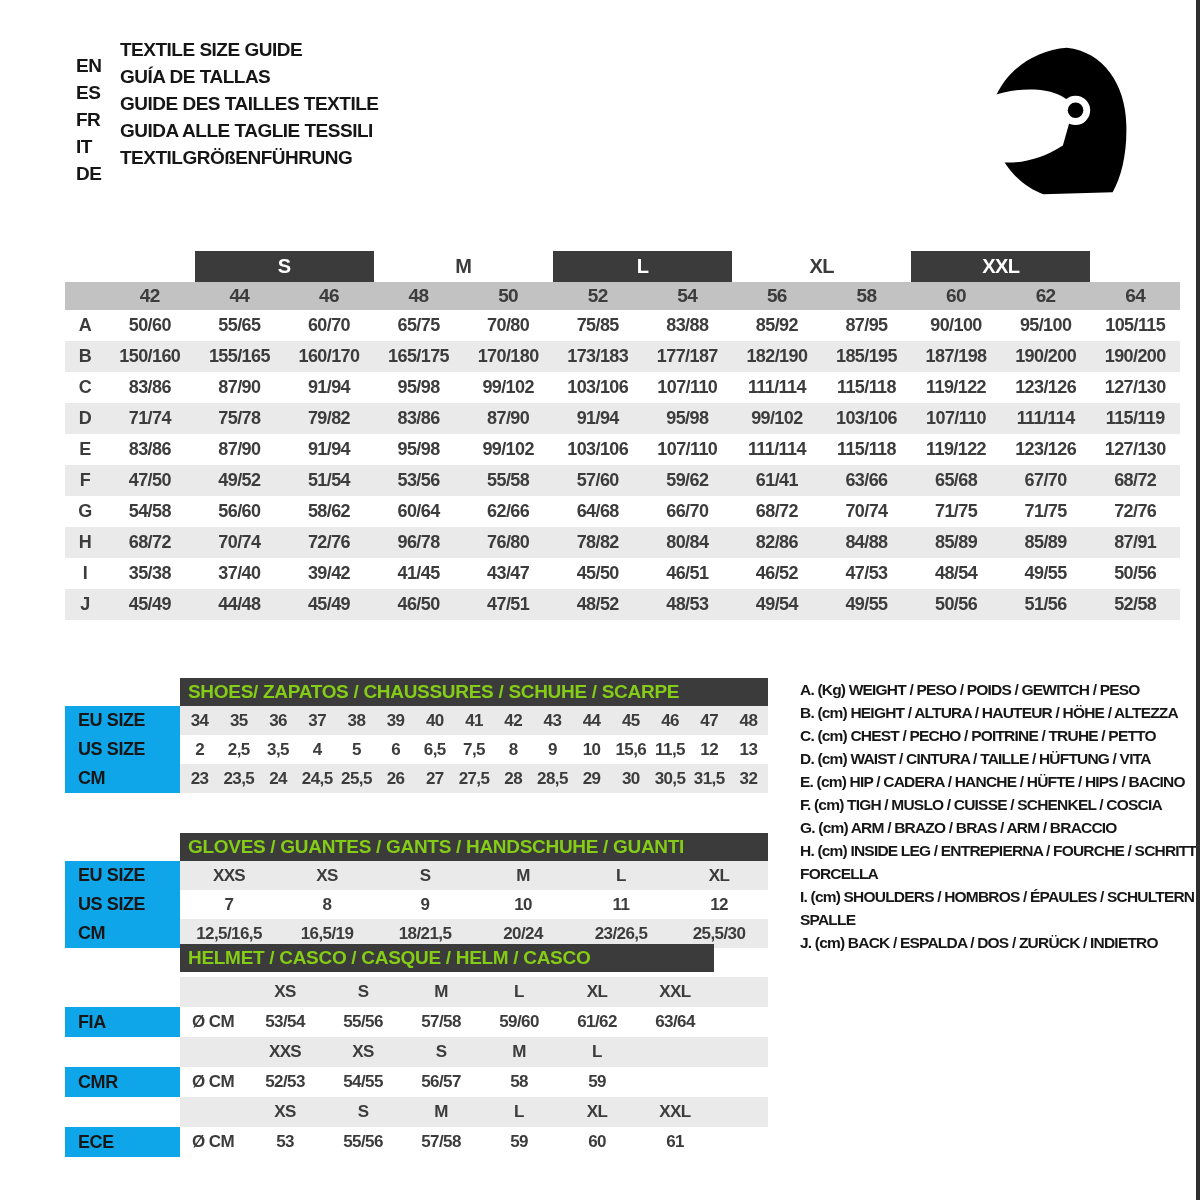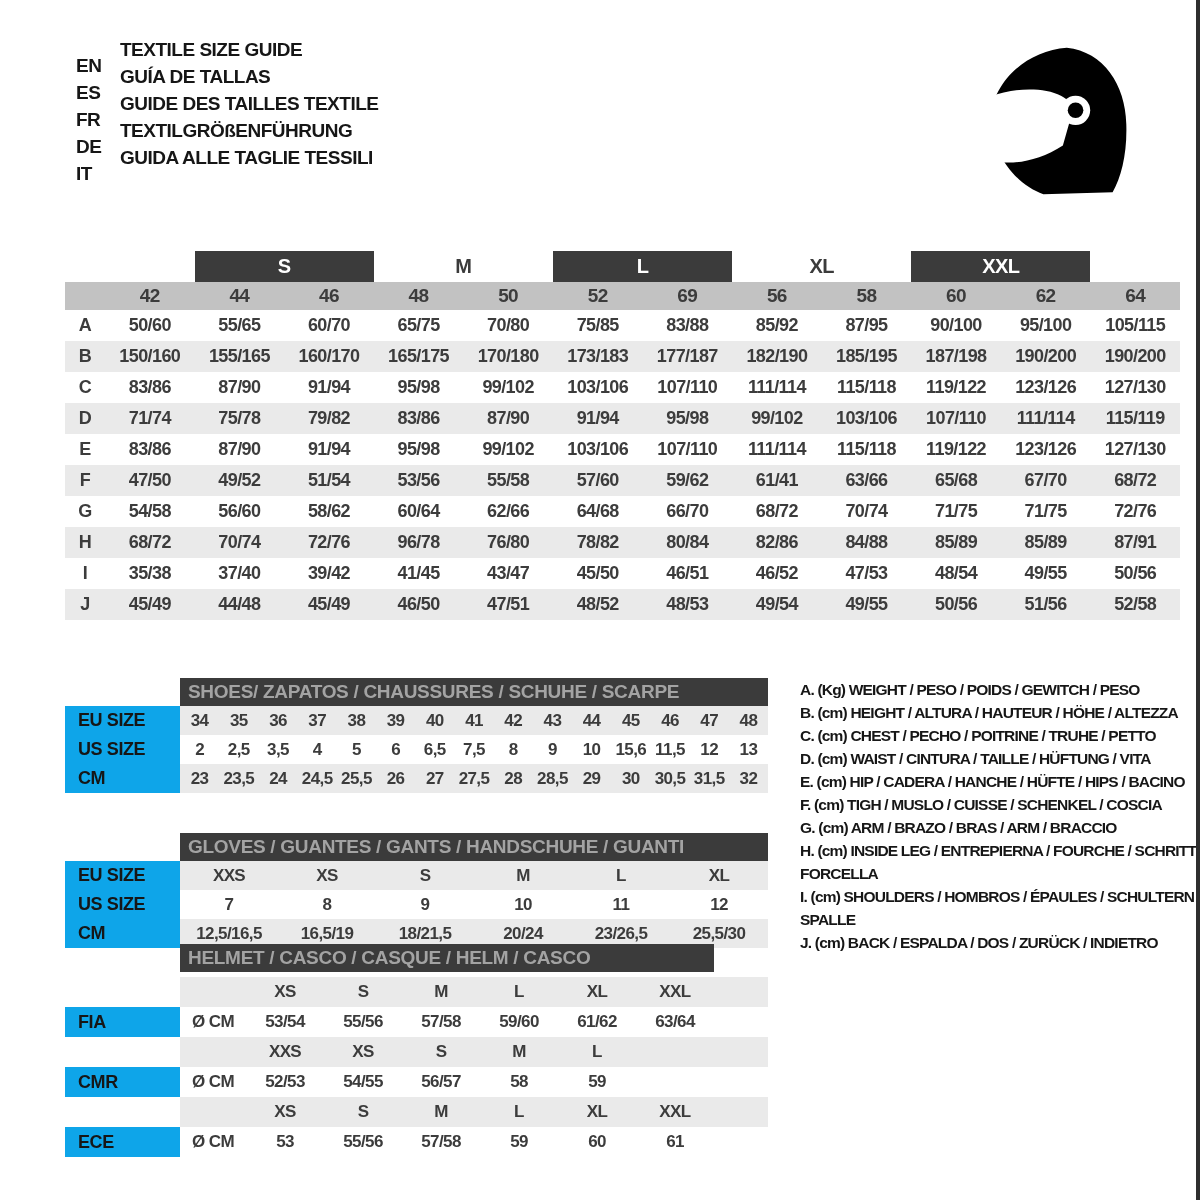--- a/index.html
+++ b/index.html
@@ -35,21 +35,21 @@
   .mt-row.shade{background:var(--shade,#eaeaea);}
   .cell{display:flex;align-items:center;justify-content:center;font-size:18px;letter-spacing:-0.6px;white-space:nowrap;}
   .cell.letter{font-size:18px;}
 
   
   .section{position:absolute;left:65px;width:703px;display:grid;}
   #shoes-table{top:678px;grid-template-columns:115px repeat(15,1fr);grid-template-rows:28px;grid-auto-rows:29px;}
   #gloves-table{top:833px;grid-template-columns:115px repeat(6,1fr);grid-template-rows:28px;grid-auto-rows:29px;}
   #helmet-table{top:944px;grid-template-columns:115px 66px repeat(6,78px) 1fr;grid-template-rows:28px 5px;grid-auto-rows:30px;}
   .sec-title{
-    grid-column:2 / -1;background:var(--dark,#3b3b3b);color:#a3a3a3;
+    grid-column:2 / -1;background:var(--dark,#3b3b3b);color:#84cc16;
     display:flex;align-items:center;padding-left:8px;font-size:19px;letter-spacing:-0.3px;white-space:nowrap;
   }
   #helmet-table .sec-title{grid-column:2 / 9;}
   .title-spacer{grid-column:1;}
   .gap-row{grid-column:1 / -1;height:5px;}
   .section .cell{font-size:17px;}
   .section .cell.shade{background:var(--shade,#eaeaea);}
   .section .row-label{justify-content:flex-start;color:var(--blk,#161616);font-size:18px;letter-spacing:-0.4px;padding-left:13px;background:#0ea5e9;}
   .section .unit{font-size:17px;}
 
@@ -69,26 +69,26 @@
       </div>
       <div class="lang-row">
         <span class="lang-code">ES</span>
         <span class="lang-text">GUÍA DE TALLAS</span>
       </div>
       <div class="lang-row">
         <span class="lang-code">FR</span>
         <span class="lang-text">GUIDE DES TAILLES TEXTILE</span>
       </div>
       <div class="lang-row">
+        <span class="lang-code">IT</span>
+        <span class="lang-text">GUIDA ALLE TAGLIE TESSILI</span>
+      </div>
+      <div class="lang-row">
         <span class="lang-code">DE</span>
         <span class="lang-text">TEXTILGRÖßENFÜHRUNG</span>
-      </div>
-      <div class="lang-row">
-        <span class="lang-code">IT</span>
-        <span class="lang-text">GUIDA ALLE TAGLIE TESSILI</span>
       </div>
     </div>
 
   <svg id="helmet-icon" viewBox="0 0 154 164" aria-hidden="true">
     <path fill="#000000" d="M 86 6 C 124 10 146 44 147 84 C 148 114 142 138 133 154 L 62 156 C 34 146 10 116 8 80 C 9 42 44 9 86 6 Z"></path>
     <path fill="#ffffff" d="M 8 56 C 30 47 62 46 80 55 C 90 60 93 68 90 78 L 82 106 C 56 123 26 127 9 121 C 4 99 4 77 8 56 Z"></path>
     <circle cx="95" cy="70" r="15" fill="#ffffff"></circle>
     <circle cx="95" cy="70" r="8" fill="#000000"></circle>
   </svg>
 
@@ -101,21 +101,21 @@
         <div class="grp dark" style="grid-column: 11 / span 2;">XXL</div>
       </div>
       <div class="mt-grid mt-band">
         <div class="cell"></div>
         <div class="cell">42</div>
         <div class="cell">44</div>
         <div class="cell">46</div>
         <div class="cell">48</div>
         <div class="cell">50</div>
         <div class="cell">52</div>
-        <div class="cell">69</div>
+        <div class="cell">54</div>
         <div class="cell">56</div>
         <div class="cell">58</div>
         <div class="cell">60</div>
         <div class="cell">62</div>
         <div class="cell">64</div>
       </div>
       <div class="mt-grid mt-row">
         <div class="cell letter">A</div>
         <div class="cell">50/60</div>
         <div class="cell">55/65</div>

